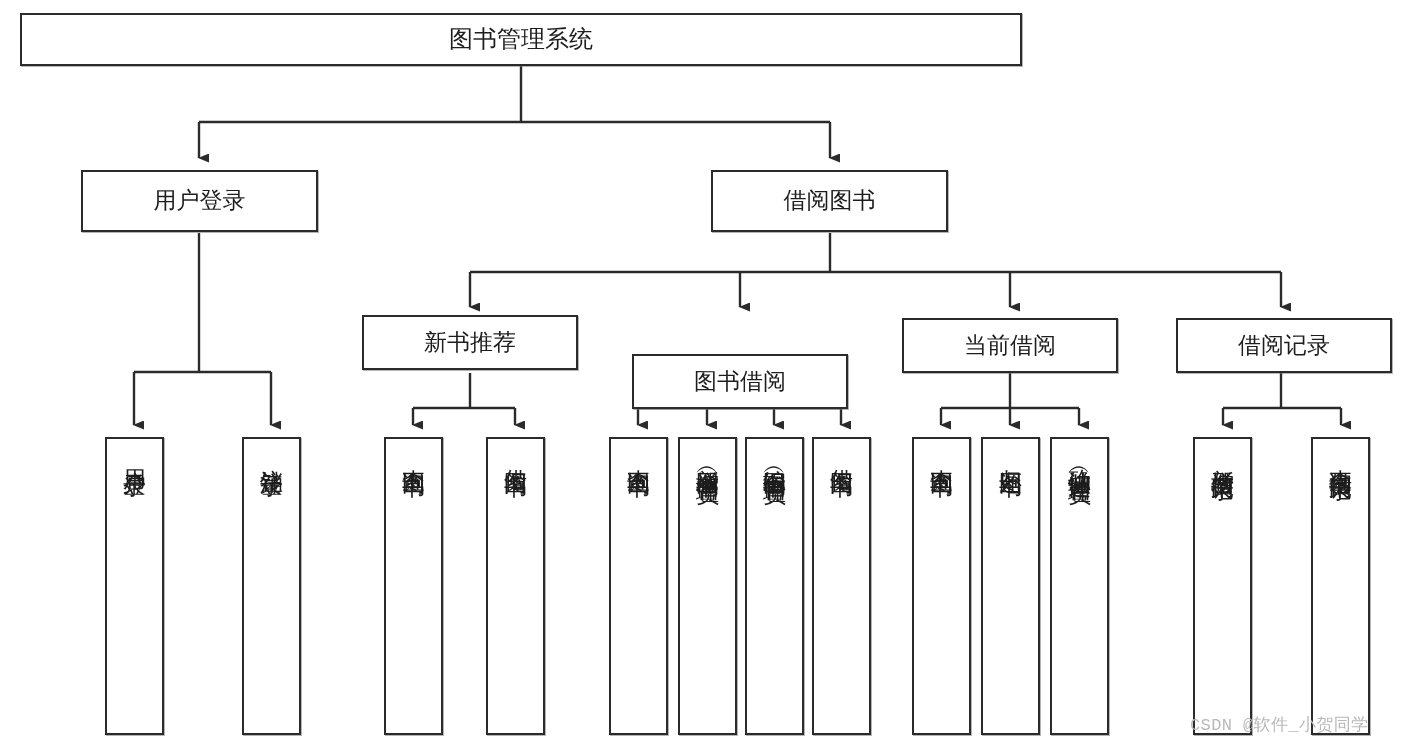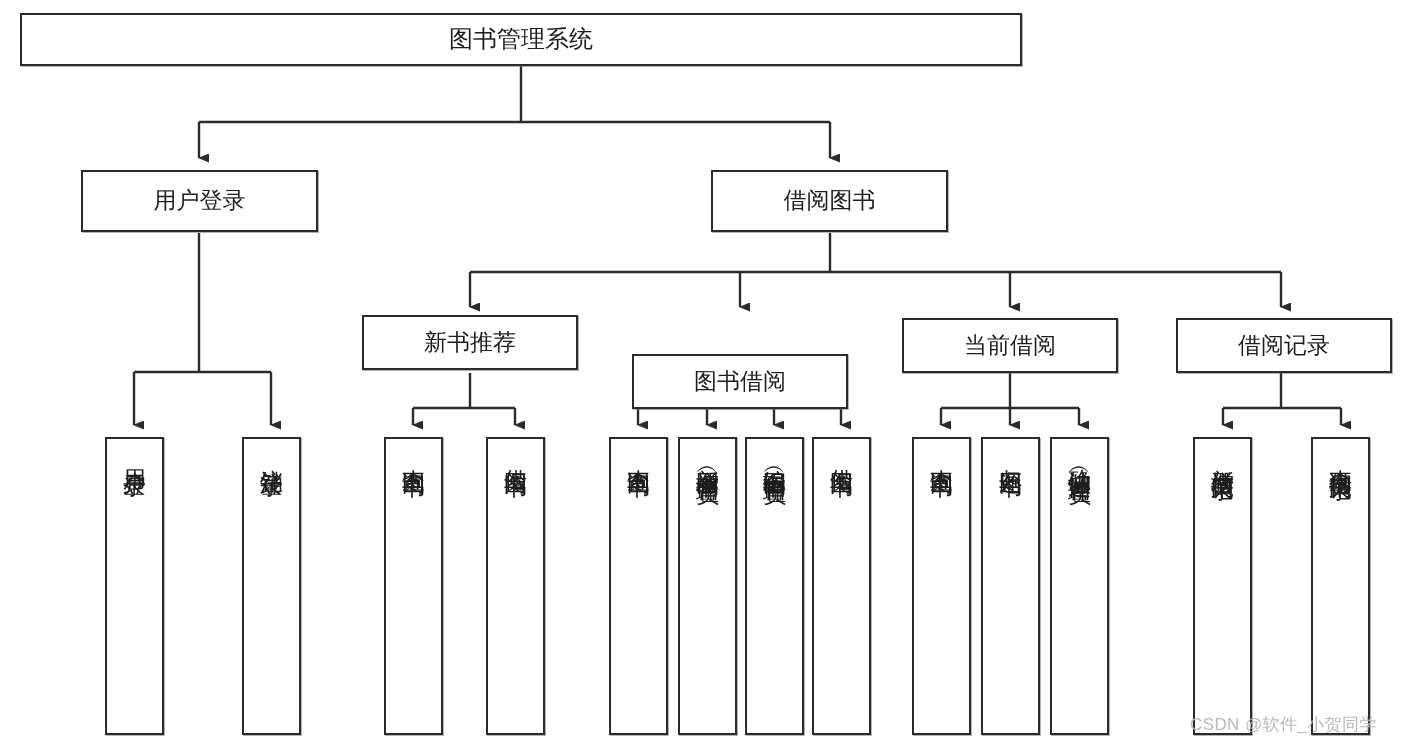--- a/index.html
+++ b/index.html
@@ -57,21 +57,21 @@
     font-size: 23px;
     writing-mode: vertical-rl;
     text-orientation: upright;
     letter-spacing: 2px;
     line-height: 1;
   }
   .watermark {
     position: absolute;
     color: #b9b9b9;
     font-size: 17px;
-    font-family: Liberation Sans, sans-serif;
+    font-family: Liberation Mono, monospace;
     white-space: nowrap;
     letter-spacing: 0.4px;
   }
 </style>
 </head>
 <body>
 
 <div id="canvas">
 
   <svg class="connectors" viewBox="0 0 1405 747" xmlns="http://www.w3.org/2000/svg">

